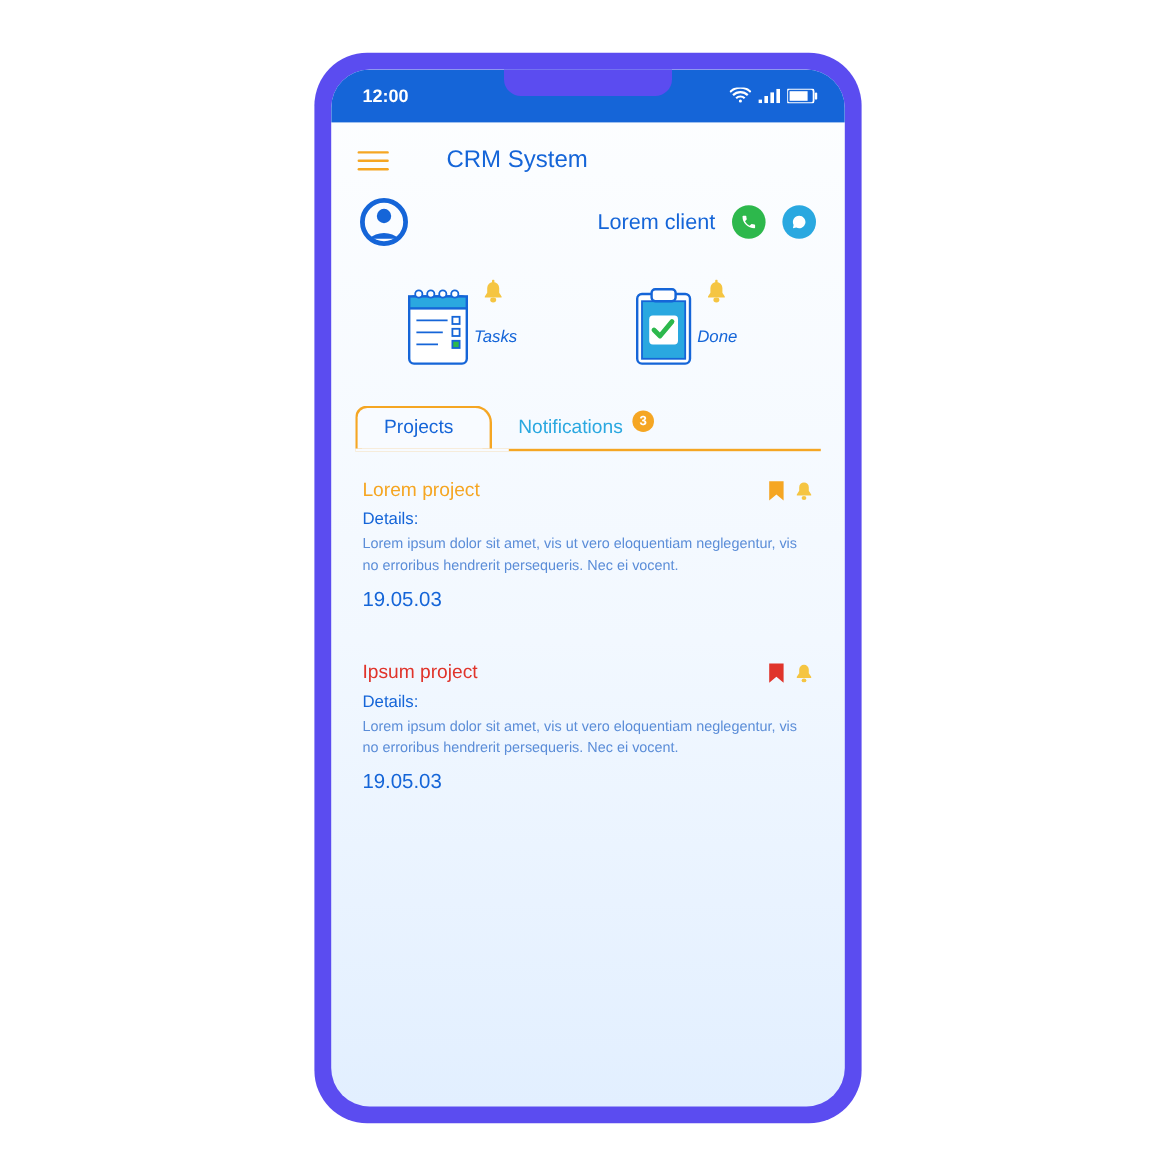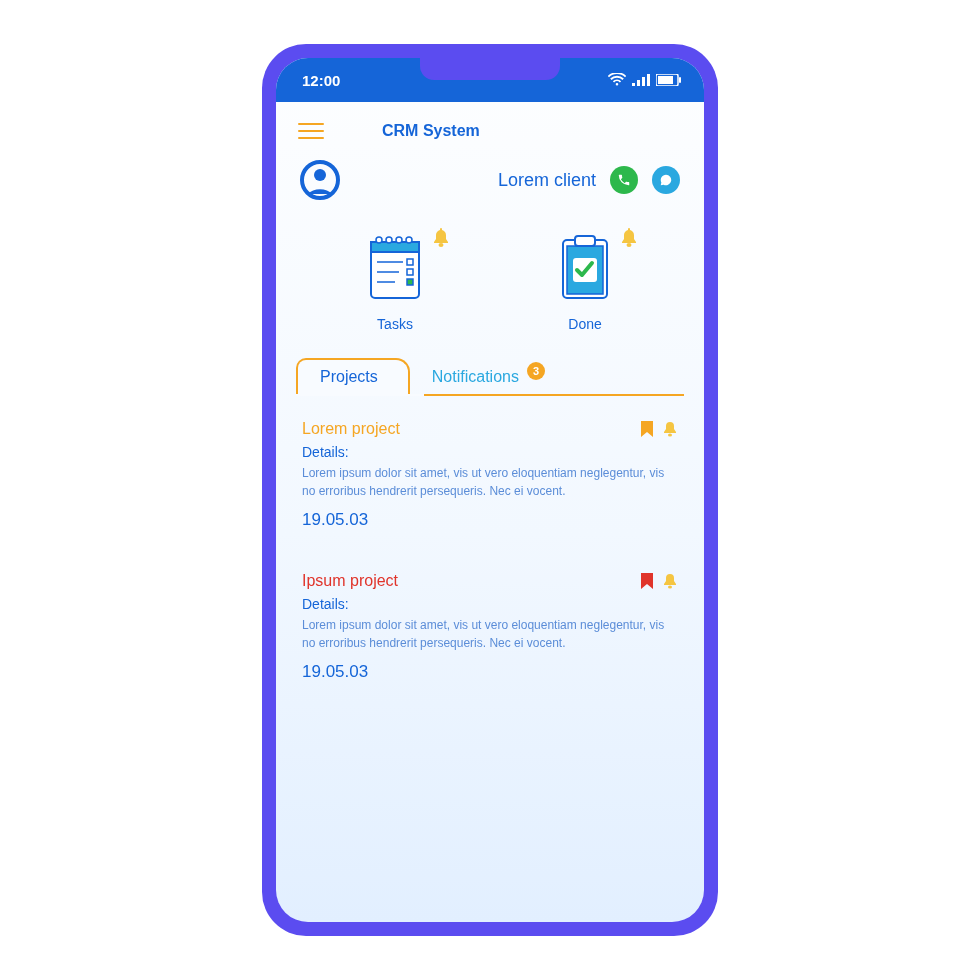--- a/index.html
+++ b/index.html
@@ -55,31 +55,31 @@
   }
   .status-icons { display: flex; align-items: center; gap: 6px; }
   .topbar {
     display: flex;
     align-items: center;
     padding: 20px 22px 18px 22px;
     gap: 40px;
   }
   .hamburger { width: 26px; display:flex; flex-direction:column; gap:5px; cursor:pointer; }
   .hamburger span { height:2px; background:#f5a623; border-radius:2px; }
-  .app-title { color:#1565d8; font-size:16px; font-weight:700; margin-left:18px; }
+  .app-title { color:#1565d8; font-size:20px; font-weight:400; margin-left:8px; }
   .client-row {
     display:flex; align-items:center; padding: 2px 24px 24px 24px; gap:14px;text-align:right;
   }
   .avatar { width:40px; height:40px; }
   .client-name { color:#1565d8; font-size:18px; flex:1; }
   .circle-btn { width:28px; height:28px; border-radius:50%; display:flex; align-items:center; justify-content:center; }
   .cards-row {
     display:flex; justify-content:space-around; padding: 8px 24px 20px 24px;
   }
-  .card { display:flex; flex-direction:column; align-items:center; position:relative; width:120px; }
+  .card { display:flex; flex-direction:row; align-items:center; position:relative; width:120px;font-style:italic; }
   .card-icon-wrap { position:relative; }
   .card-bell { position:absolute; top:-4px; right:-26px; }
   .card-label { color:#1565d8; font-size:14px; margin-top:10px; }
   .tabs-row {
     display:flex; align-items:flex-end; padding: 0 20px; position:relative; height:42px;
   }
   .tab {
     font-size:16px; padding: 8px 30px 8px 22px; cursor:pointer; position:relative;
   }
   .tab-active {

